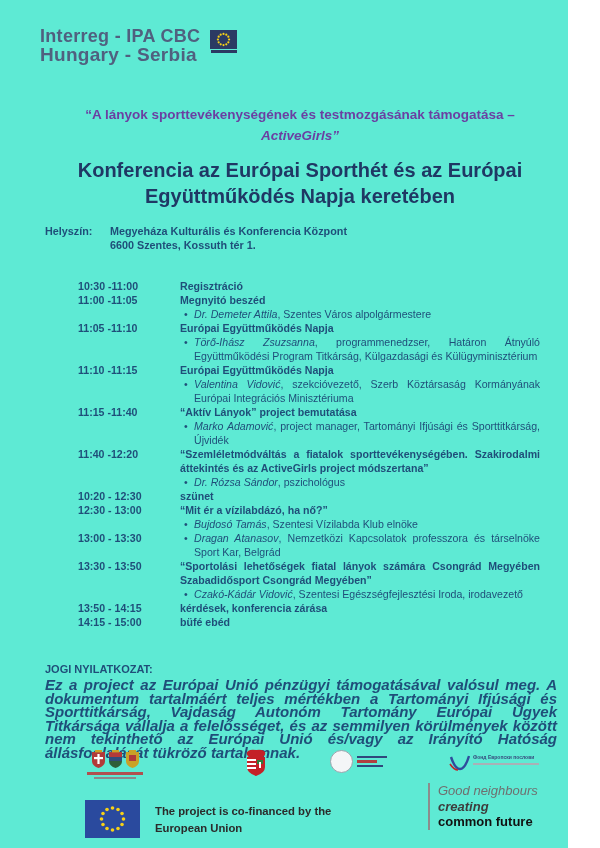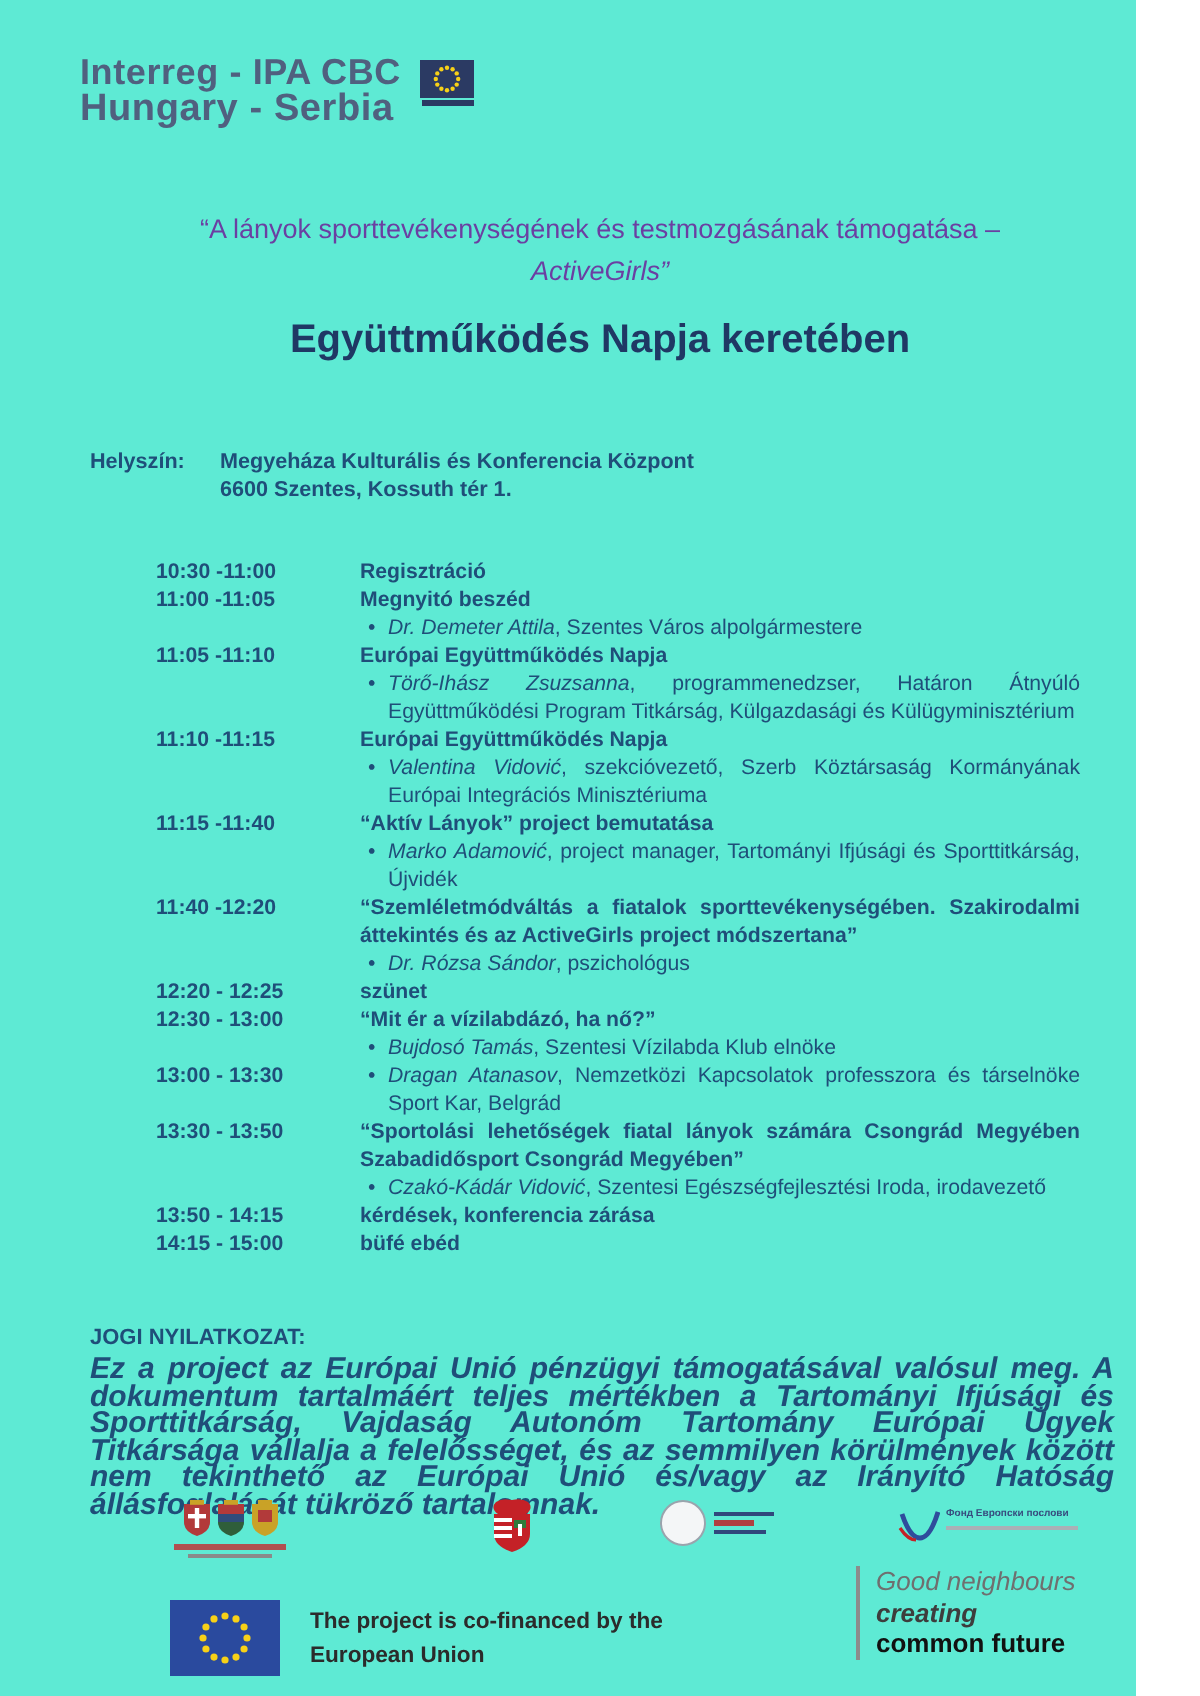--- a/index.html
+++ b/index.html
@@ -8,21 +8,21 @@
     font-family:"Liberation Sans", sans-serif;color:#1F4E79;
   }
   
   .brand{position:absolute;left:40px;top:26px;display:flex;align-items:flex-start;}
   .brand-text .l1{font-size:18px;font-weight:bold;color:#50607F;letter-spacing:.3px;line-height:20px;}
   .brand-text .l2{font-size:19px;font-weight:bold;color:#50607F;letter-spacing:.3px;line-height:17px;}
   .brand-flag{margin-left:10px;margin-top:4px;display:flex;flex-direction:column;align-items:center;}
   .brand-flag .caption-bar{width:26px;height:3px;background:#2B3A63;margin-top:1px;}
   
   .project-title{position:absolute;top:104px;left:40px;width:520px;text-align:center;
-    color:var(--purple);font-weight:normal;font-size:13.5px;line-height:21px;}
+    color:var(--purple);font-weight:bold;font-size:13.5px;line-height:21px;}
   .project-title .it{font-style:italic;}
   .main-title{position:absolute;top:157px;left:30px;width:540px;text-align:center;
     color:var(--navy-dark);font-weight:bold;font-size:20px;line-height:26px;}
   
   .meta{position:absolute;top:224px;left:45px;font-size:10.8px;font-weight:bold;line-height:14px;color:var(--navy);}
   .meta-row{display:flex;}
   .meta-label{width:65px;}
   
   .schedule{position:absolute;top:279px;left:78px;width:462px;font-size:10.6px;line-height:14px;color:var(--navy);}
   .sched-row{display:flex;}
@@ -94,20 +94,21 @@
       <div class="caption-bar"></div>
     </div>
   </div>
 
   <div class="project-title">
     <div>“A lányok sporttevékenységének és testmozgásának támogatása –</div>
     <div class="it">ActiveGirls”</div>
   </div>
 
   <div class="main-title">
+    <div>Konferencia az Európai Sporthét és az Európai</div>
     <div>Együttműködés Napja keretében</div>
   </div>
 
   <div class="meta">
     <div class="meta-row">
       <div class="meta-label">Helyszín:</div>
       <div>
         <div>Megyeháza Kulturális és Konferencia Központ</div>
         <div>6600 Szentes, Kossuth tér 1.</div>
       </div>
@@ -165,21 +166,21 @@
         <div class="sched-time">11:40 -12:20</div>
         <div class="sched-content">
           <div class="sched-title">“Szemléletmódváltás a fiatalok sporttevékenységében. Szakirodalmi áttekintés és az ActiveGirls project módszertana”</div>
           <div class="speaker">
             <span class="bullet">•</span>
             <span class="speaker-text"><i class="sp-name">Dr. Rózsa Sándor</i>, pszichológus</span>
           </div>
         </div>
       </div>
       <div class="sched-row">
-        <div class="sched-time">12:20 - 12:25</div>
+        <div class="sched-time">10:20 - 12:30</div>
         <div class="sched-content">
           <div class="sched-title">szünet</div>
         </div>
       </div>
       <div class="sched-row">
         <div class="sched-time">12:30 - 13:00</div>
         <div class="sched-content">
           <div class="sched-title">“Mit ér a vízilabdázó, ha nő?”</div>
           <div class="speaker">
             <span class="bullet">•</span>

